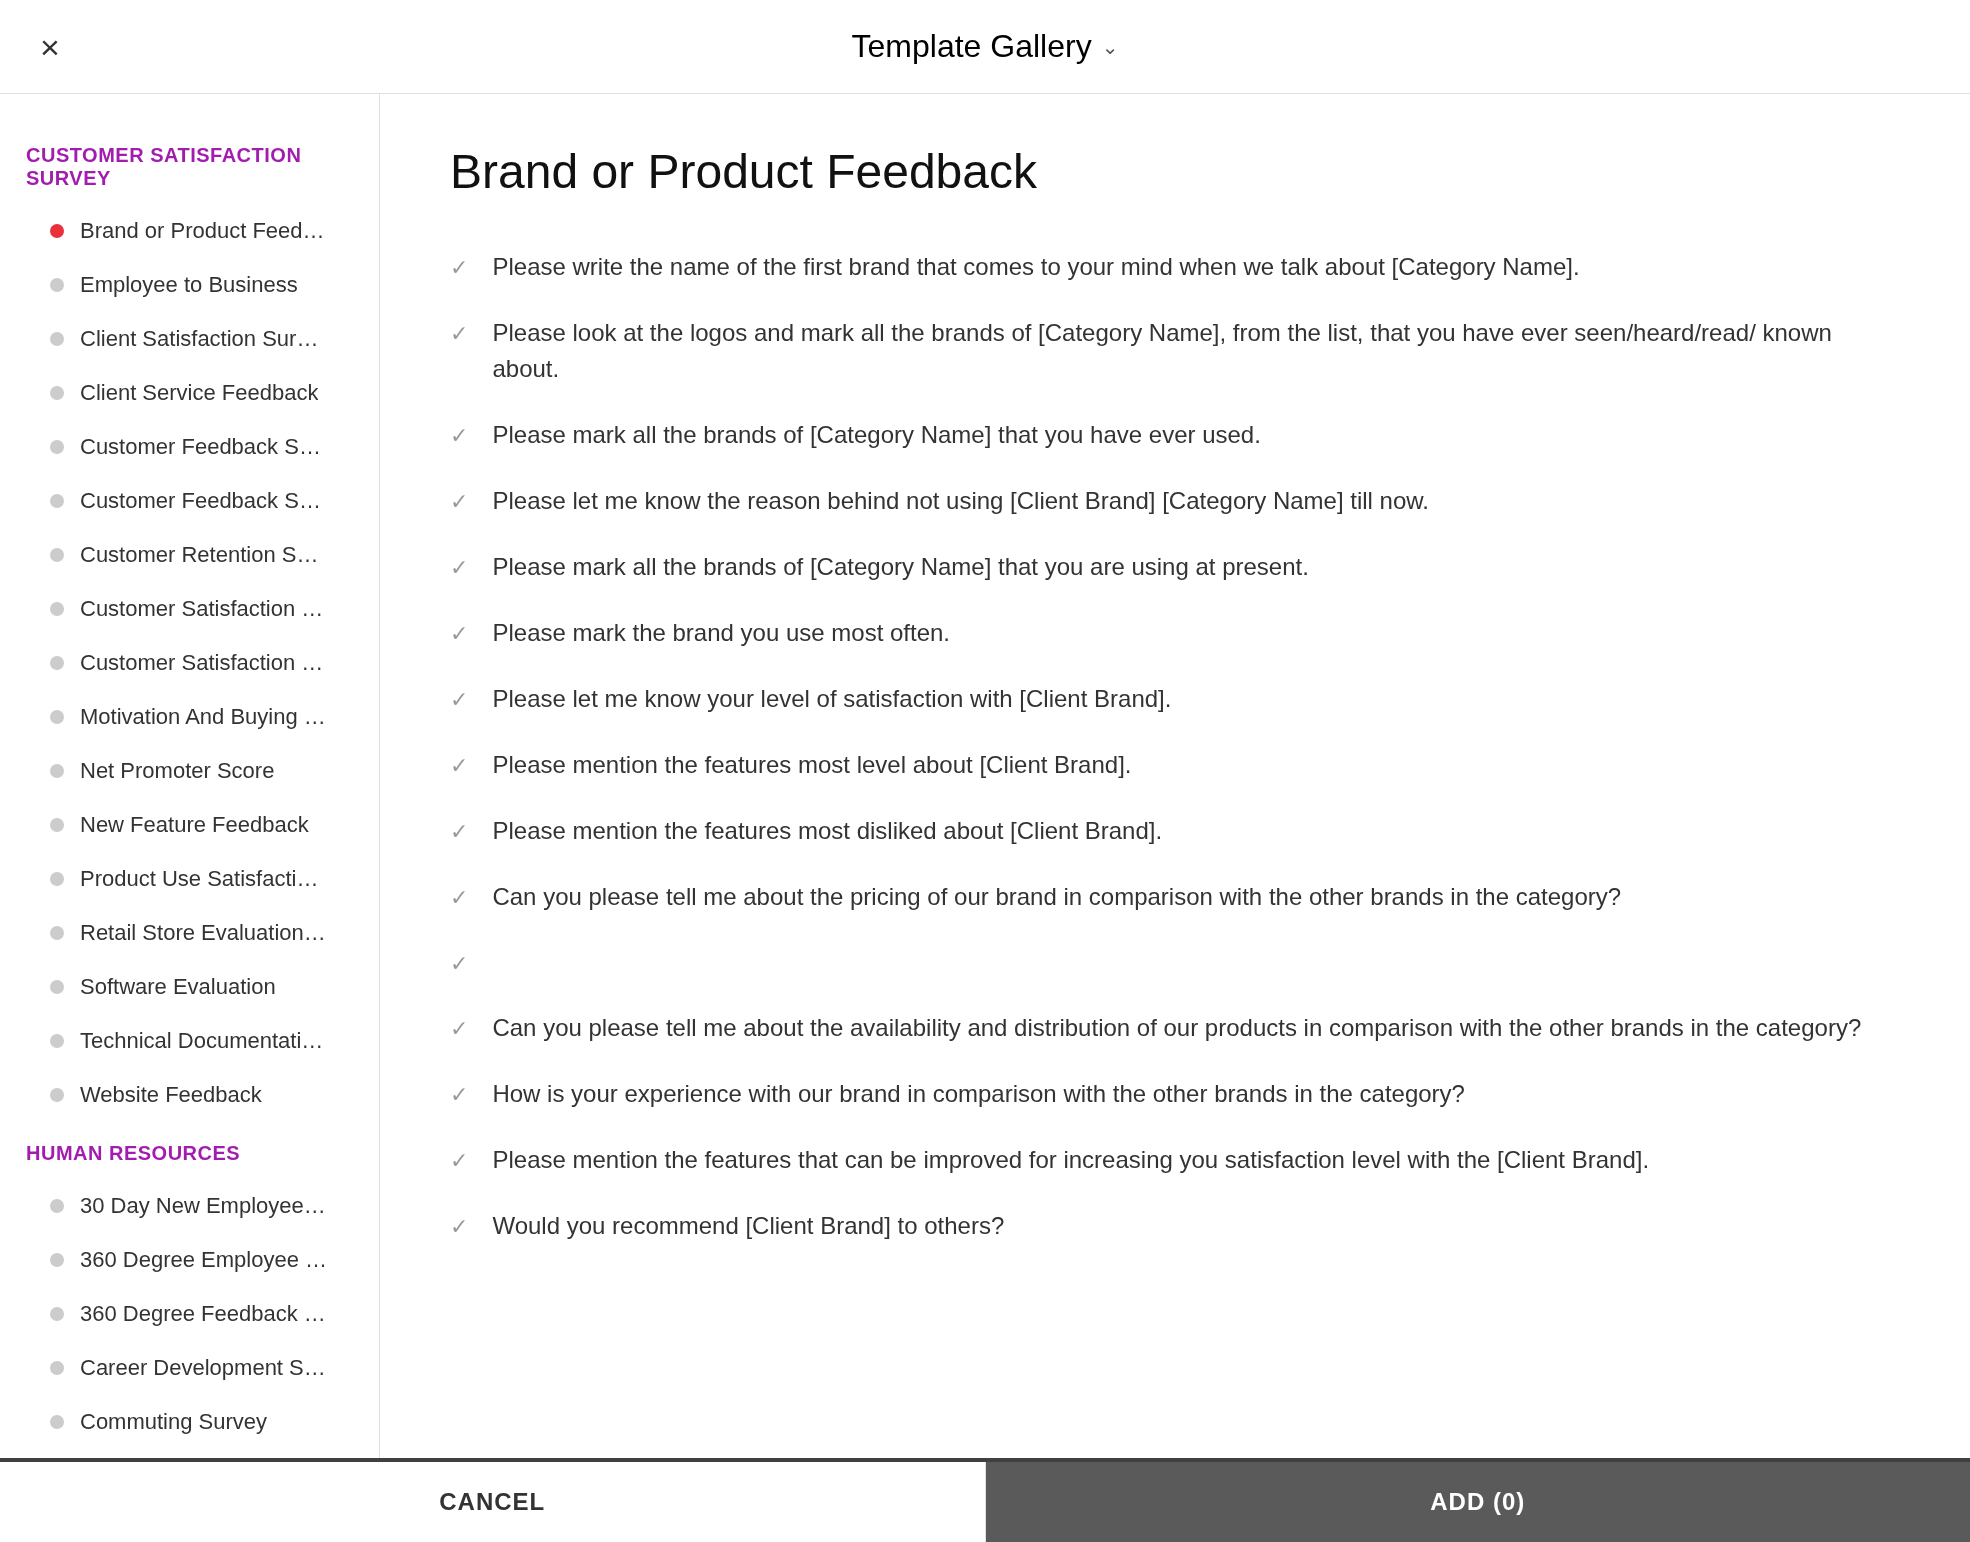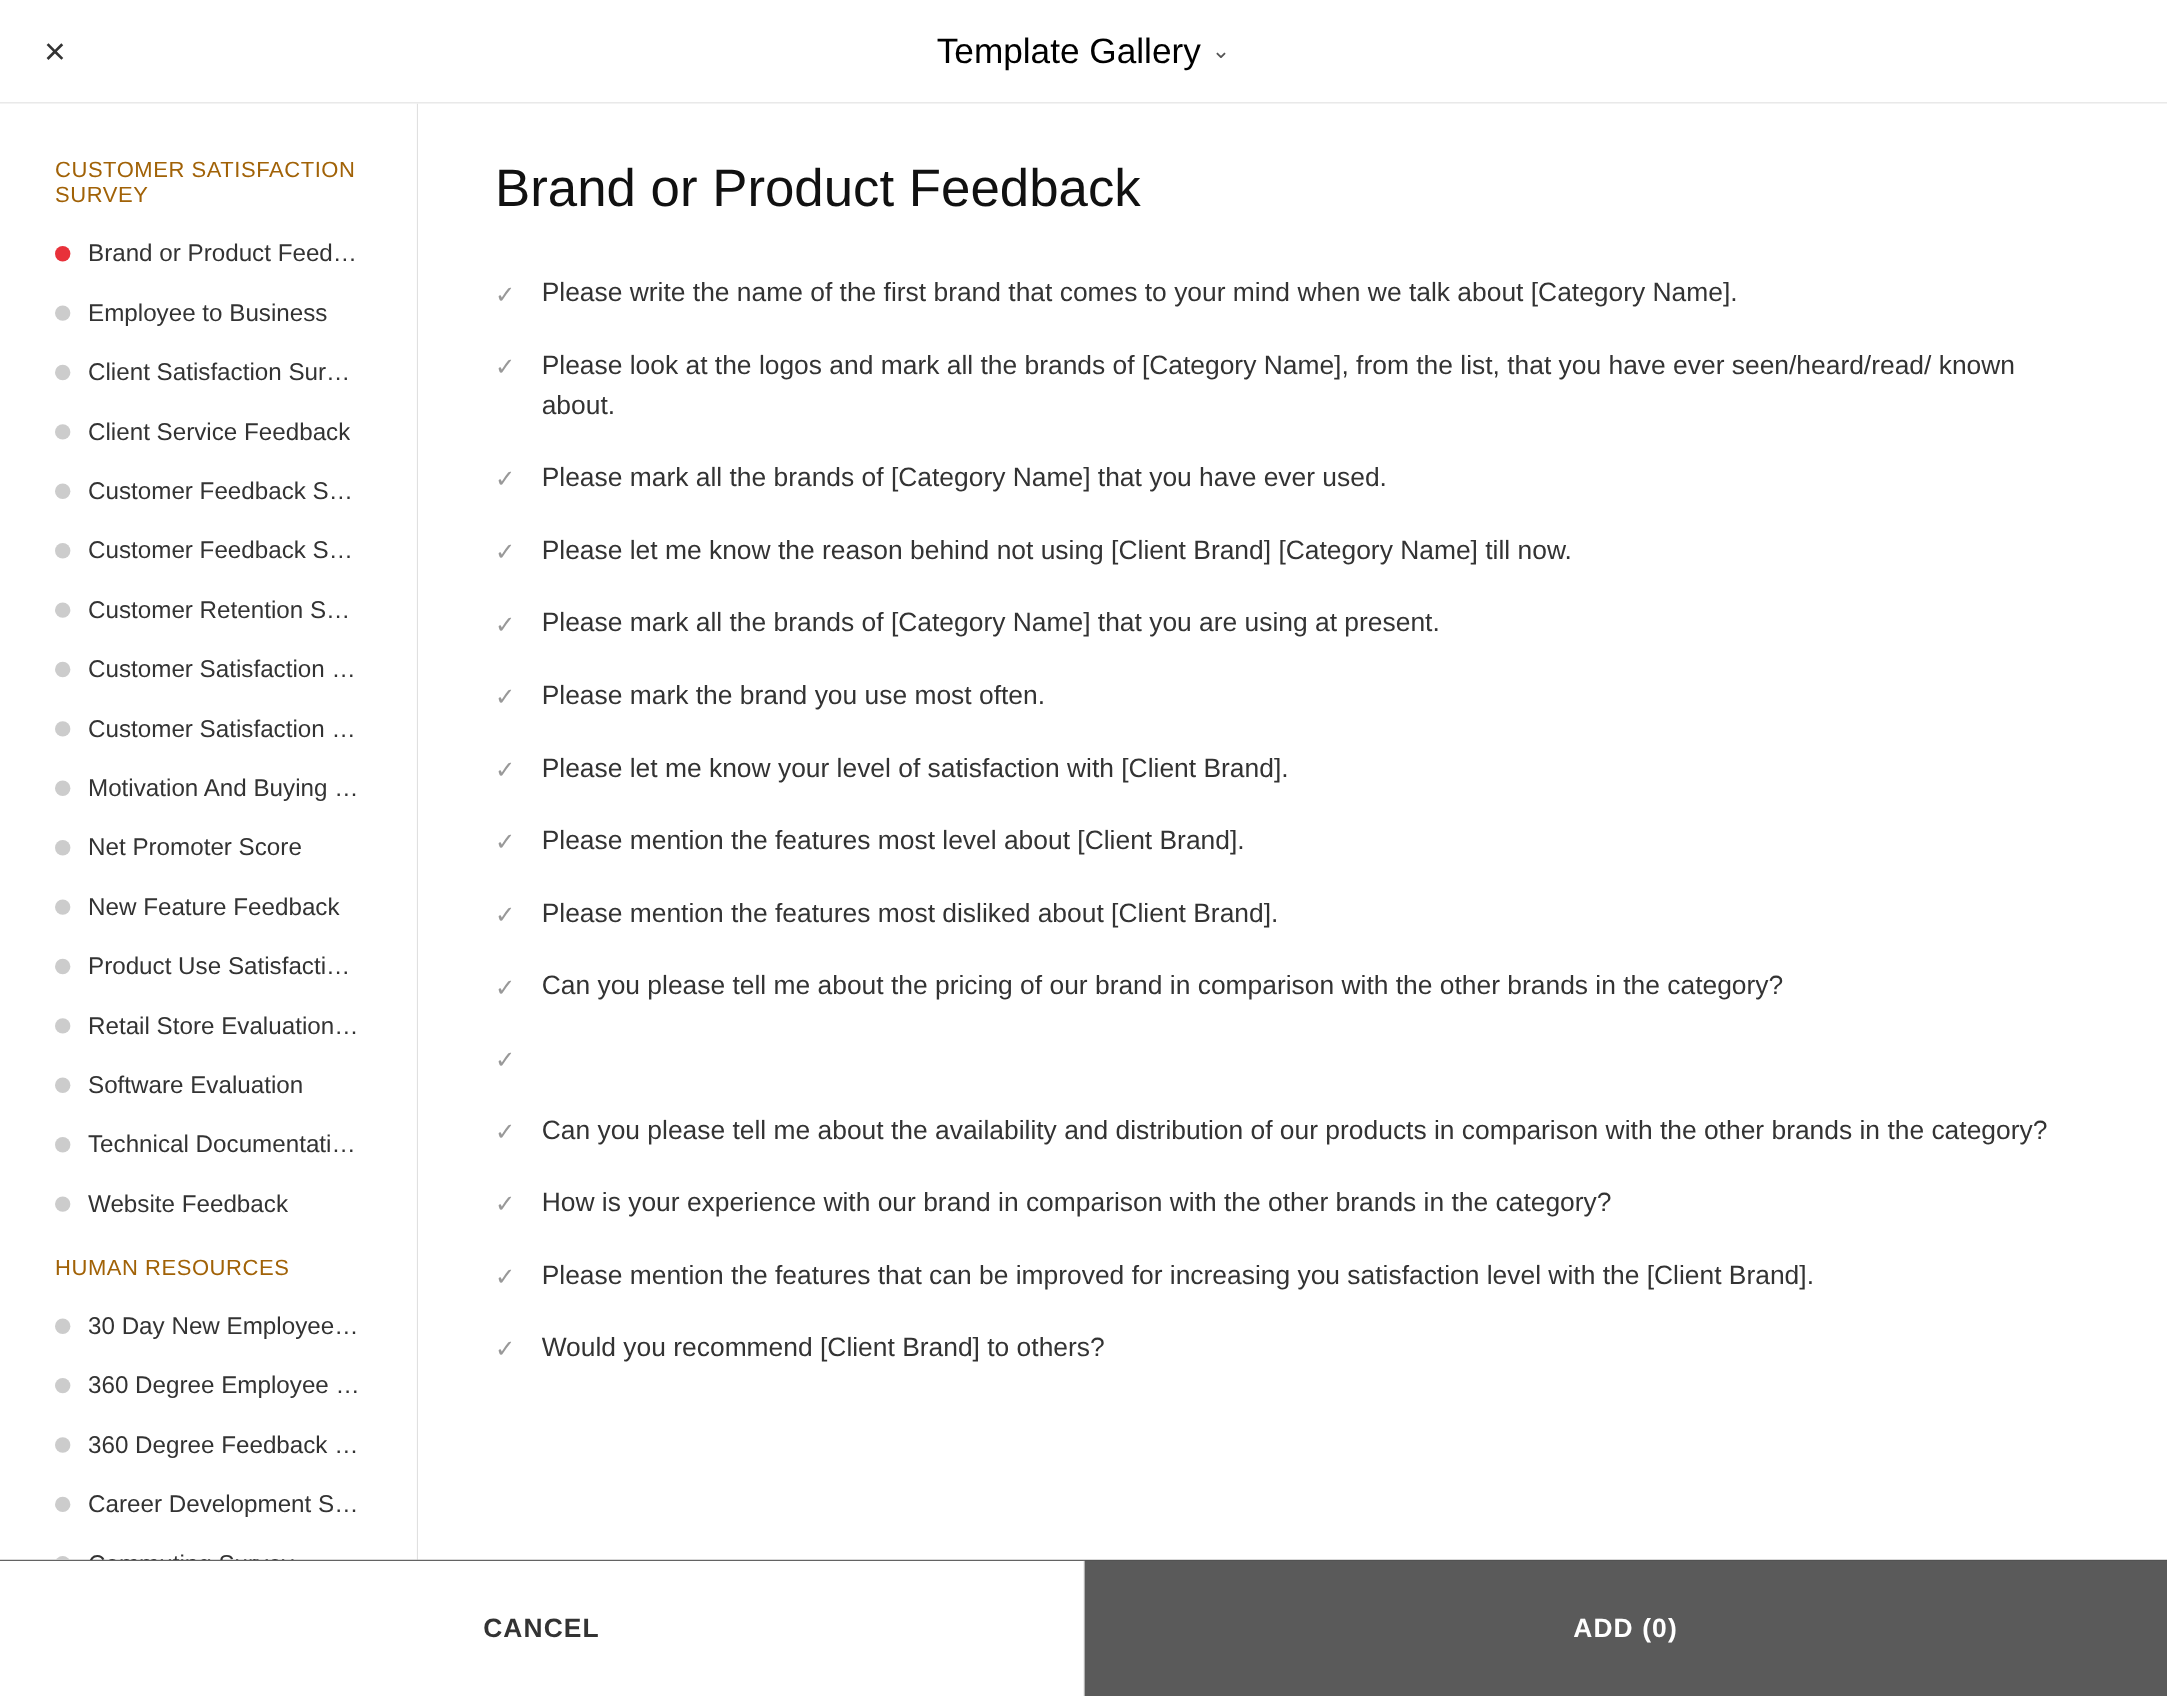--- a/index.html
+++ b/index.html
@@ -57,23 +57,23 @@
     
     .sidebar {
       width: 380px;
       flex-shrink: 0;
       border-right: 1px solid #e0e0e0;
       overflow-y: auto;
       padding: 30px 0 20px 0;
     }
     .sidebar-category {
       font-size: 20px;
-      font-weight: 400;
-      color: #a16207;
-      padding: 20px 50px 14px 50px;
+      font-weight: 700;
+      color: #a21caf;
+      padding: 20px 50px 14px 26px;
       text-transform: uppercase;
       letter-spacing: 0.5px;
     }
     .sidebar-item {
       display: flex;
       align-items: center;
       gap: 16px;
       padding: 14px 50px;
       cursor: pointer;
       font-size: 22px;
@@ -127,23 +127,23 @@
     .check-icon {
       color: #999;
       font-size: 22px;
       flex-shrink: 0;
       margin-top: 2px;
     }
 
     
     .footer {
       display: flex;
-      height: 124px;
-      flex-shrink: 0;
-      border-top: 1px solid #404040;
+      height: 84px;
+      flex-shrink: 0;
+      border-top: 4px solid #404040;
       justify-content: flex-end;
     }
     .footer-cancel {
       flex: 1;
       display: flex;
       align-items: center;
       justify-content: center;
       background: #fff;
       border: none;
       cursor: pointer;

